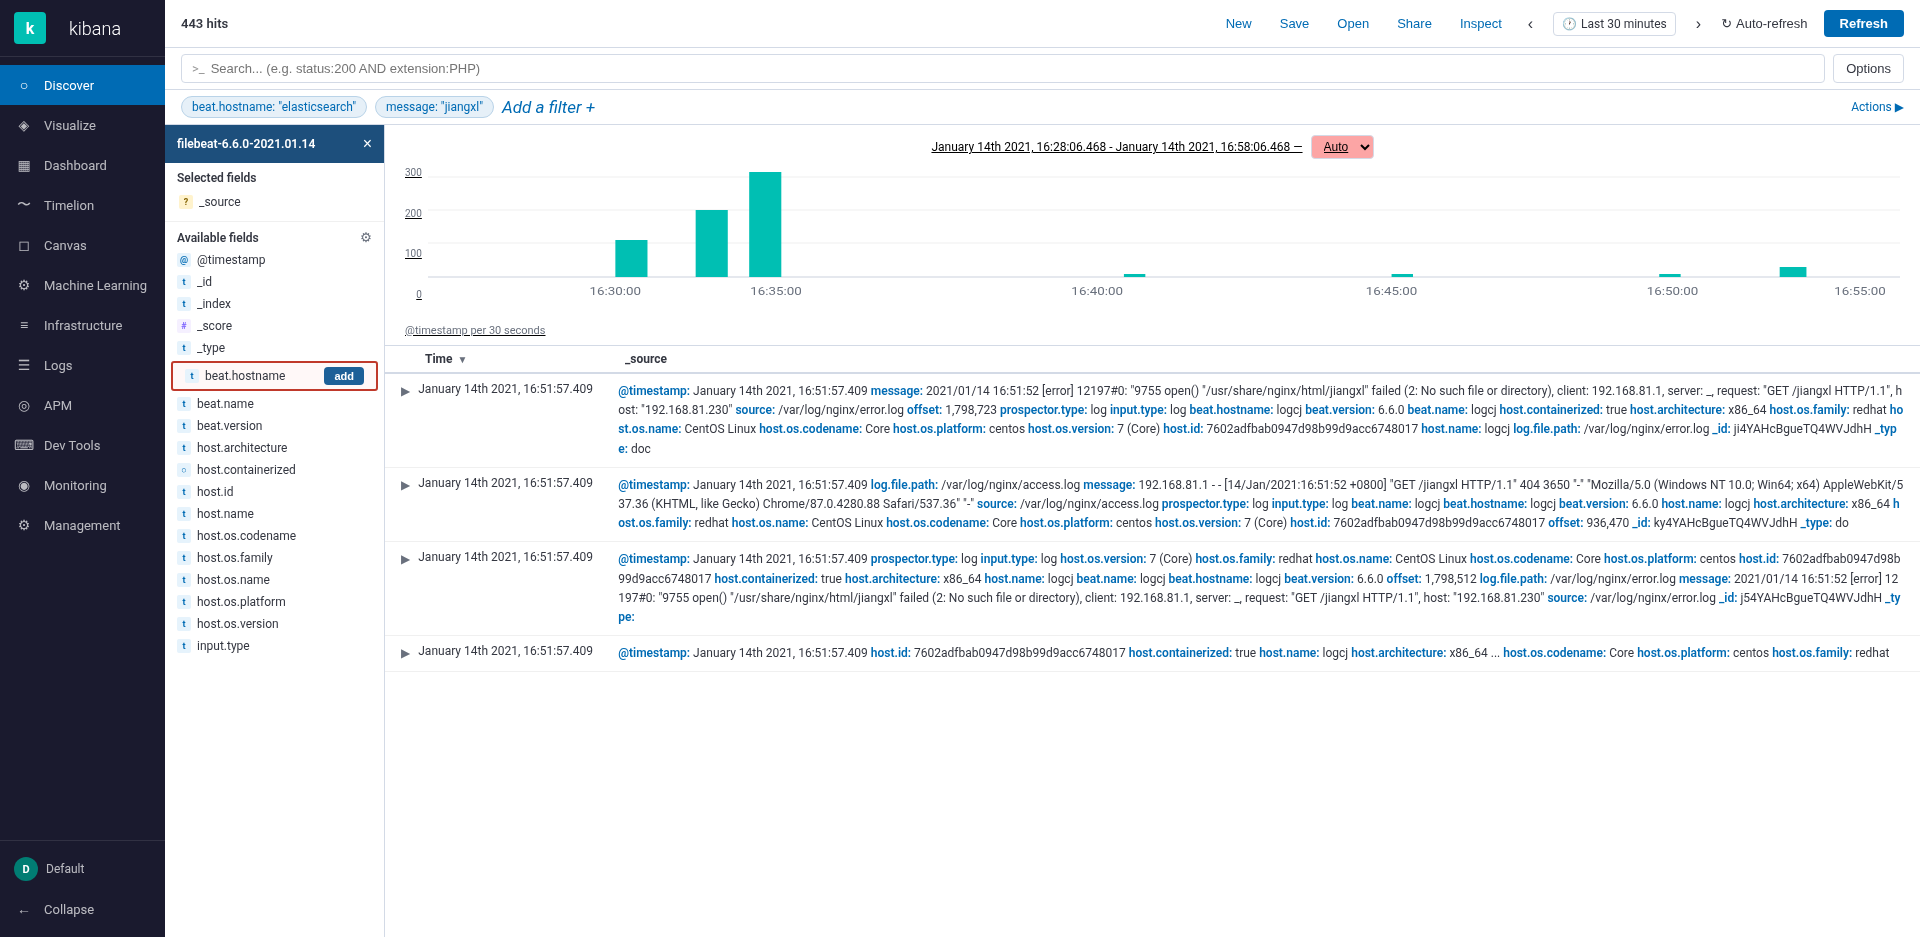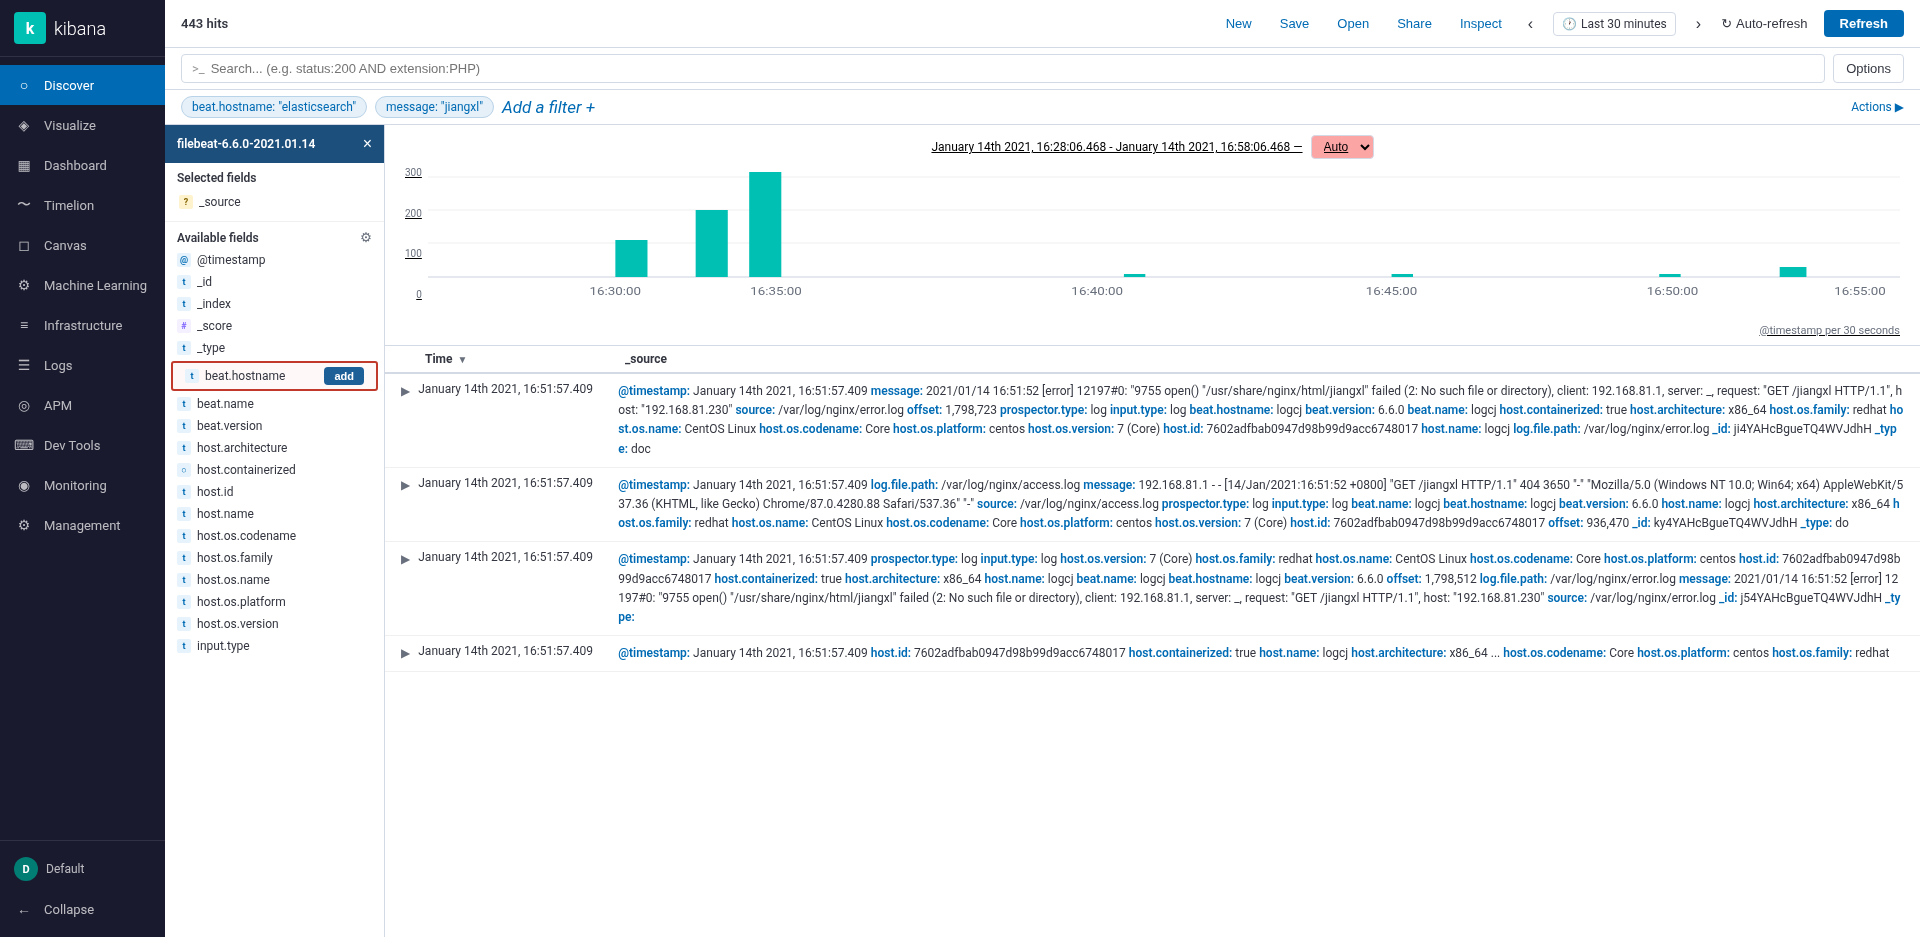--- a/index.html
+++ b/index.html
@@ -21,21 +21,21 @@
       border-bottom: 1px solid rgba(255,255,255,0.1);
     }
     .sidebar-logo .logo-box {
       width: 32px; height: 32px;
       background: #00bfb3;
       border-radius: 4px;
       display: flex; align-items: center; justify-content: center;
       color: white; font-weight: bold; font-size: 16px; margin-right: 8px;
     }
     .sidebar-logo .logo-text {
-      color: white; font-size: 18px; font-weight: 300;
+      color: white; font-size: 18px; font-weight: 300; margin-left: 15px;
     }
     .sidebar-nav { flex: 1; overflow-y: auto; padding: 8px 0; }
     .sidebar-item {
       display: flex; align-items: center;
       padding: 10px 14px;
       color: rgba(255,255,255,0.7);
       cursor: pointer;
       transition: background 0.2s;
     }
     .sidebar-item:hover, .sidebar-item.active {
@@ -206,21 +206,21 @@
       border-bottom: 1px solid #d3dae6;
       padding: 10px 20px 0;
       flex-shrink: 0;
       text-decoration: underline;
     }
     .chart-header { display: flex; align-items: center; justify-content: center; gap: 8px; margin-bottom: 8px; }
     .chart-dropdown {
       border: 1px solid #d3dae6; border-radius: 4px;
       padding: 3px 8px; font-size: 12px; background: #fca5a5;
     }
-    .chart-footer { text-align: right; font-size: 11px; color: #69707d; padding: 4px 0 8px; }
+    .chart-footer { text-align: left; font-size: 11px; color: #69707d; padding: 4px 0 8px; }
 
     
     .table-area { flex: 1; overflow-y: auto; }
     .table-header-row {
       display: flex; align-items: center;
       border-bottom: 2px solid #d3dae6;
       padding: 6px 16px;
       background: white;
       position: sticky; top: 0; z-index: 10;
     }

